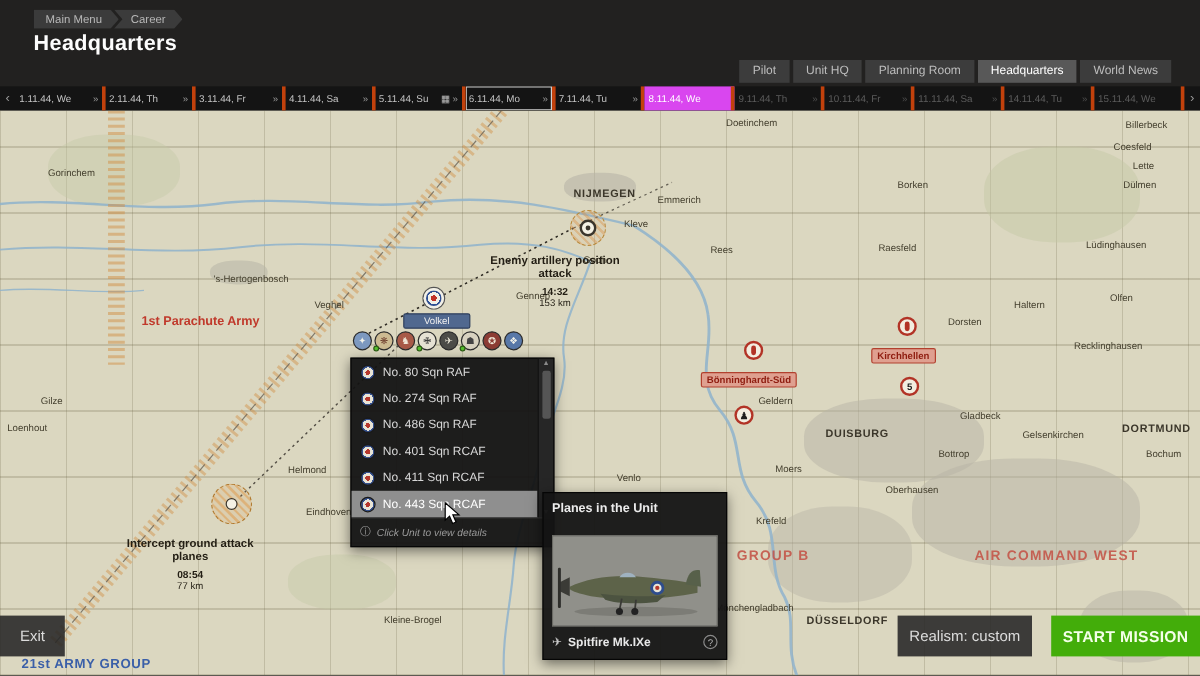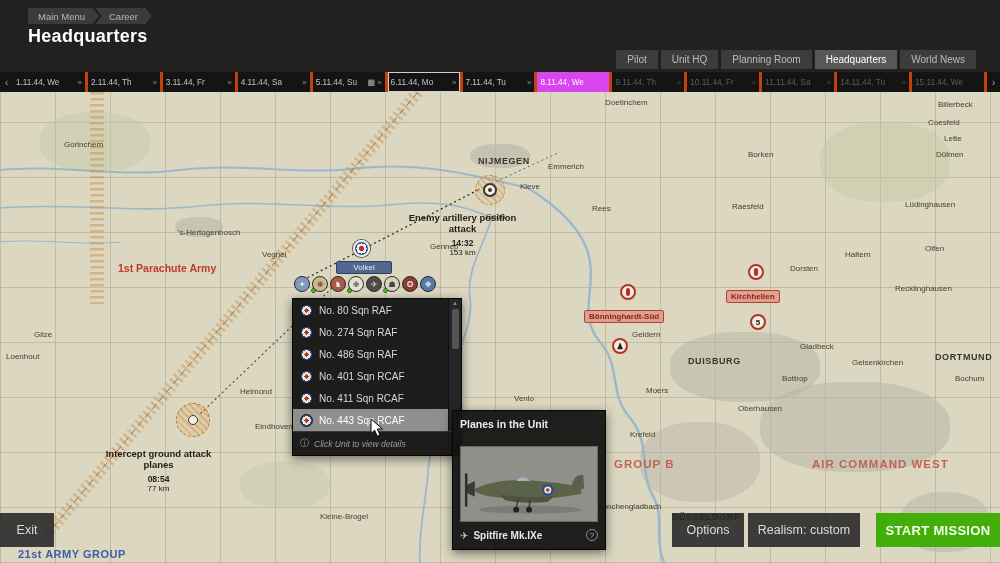--- a/index.html
+++ b/index.html
@@ -266,21 +266,21 @@
       </g>
       <g stroke="#2f2b24" fill="none">
         <path d="M303 188 L478 98" stroke-width="1.3" stroke-dasharray="2 3"></path>
         <path d="M478 98 L560 60" stroke-width="1" stroke-dasharray="2 3" opacity="0.7"></path>
         <path d="M332 196 L200 322" stroke-width="1.2" stroke-dasharray="2 3" opacity="0.8"></path>
       </g>
     </svg>
 
     <div>
 
-        <span class="maplabel city" style="left: 40px; top: 48px; margin-left: 24px;">Gorinchem</span>
+        <span class="maplabel city" style="left: 40px; top: 48px;">Gorinchem</span>
 
         <span class="maplabel city" style="left: 605px; top: 6px;">Doetinchem</span>
 
         <span class="maplabel city" style="left: 938px; top: 8px;">Billerbeck</span>
 
         <span class="maplabel city" style="left: 928px; top: 26px;">Coesfeld</span>
 
         <span class="maplabel city" style="left: 944px; top: 42px;">Lette</span>
 
         <span class="maplabel city" style="left: 936px; top: 58px;">Dülmen</span>
@@ -507,17 +507,16 @@
         <span class="tt-help">?</span>
       </div>
     </div>
 
     <svg class="cursor" width="14" height="20" viewBox="0 0 14 20">
       <path d="M1 1 L1 15.5 L4.6 12.2 L7.2 18.2 L10 17 L7.4 11 L12.5 11 Z" fill="#ffffff" stroke="#000000" stroke-width="1"></path>
     </svg>
   </div>
 
   <div class="btn btn-exit">Exit</div>
-  <div class="btn btn-options">Options</div>
   <div class="btn btn-realism">Realism: custom</div>
   <div class="btn btn-start">START MISSION</div>
 
 </div>
 
 </body></html>

